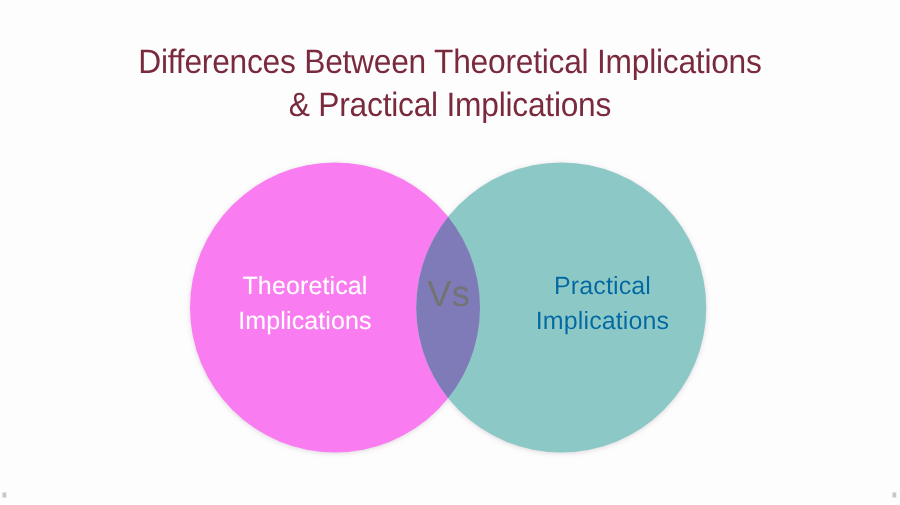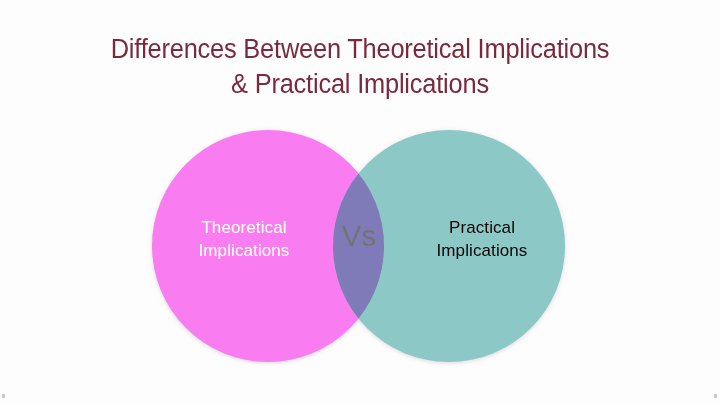--- a/index.html
+++ b/index.html
@@ -55,21 +55,21 @@
     top: 0;
     display: block;
   }
 
   
   .circle-label {
     position: absolute;
     text-align: center;
     color: #ffffff;
     font-family: "Liberation Sans", sans-serif;
-    font-size: 17px;
+    font-size: 20px;
     font-weight: 400;
     line-height: 1.38;
     letter-spacing: 0.1px;
     white-space: nowrap;
     text-shadow: 0 0 1px rgba(255,255,255,0.25);
   }
   #label-left {
     left: 168px;
     top: 216px;
     width: 152px;
@@ -142,21 +142,21 @@
       <g clip-path="url(#clip-left)">
         <circle id="circle-overlap" cx="449" cy="246" r="116" fill="#7f7ab8"></circle>
       </g>
     </svg>
 
     <div class="circle-label" id="label-left" style="color: rgb(255, 255, 255);">
       <span class="label-row">Theoretical</span>
       <span class="label-row">Implications</span>
     </div>
 
-    <div class="circle-label" id="label-right" style="color: #000000;">
+    <div class="circle-label" id="label-right" style="color: #0369a1;">
       <span class="label-row">Practical</span>
       <span class="label-row">Implications</span>
     </div>
 
     <div id="vs-label" style="color: #737373;">Vs</div>
   </div>
 
   <div class="speckle" id="speckle-left"></div>
   <div class="speckle" id="speckle-right"></div>
 

